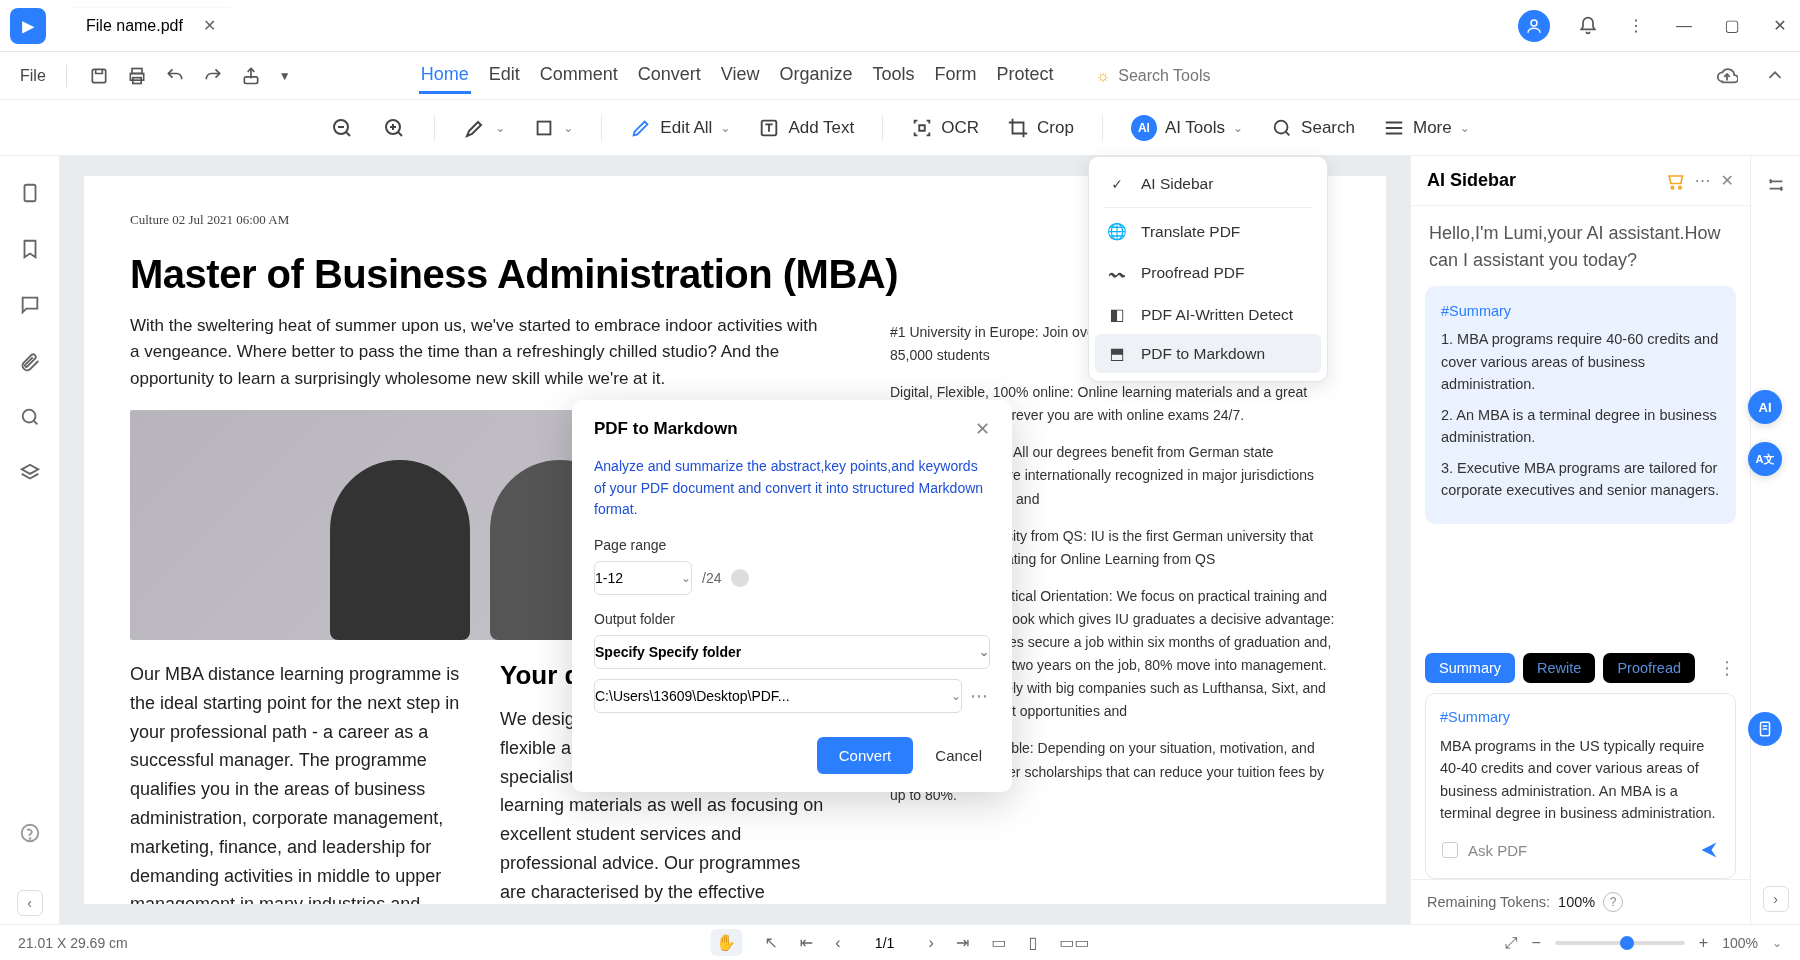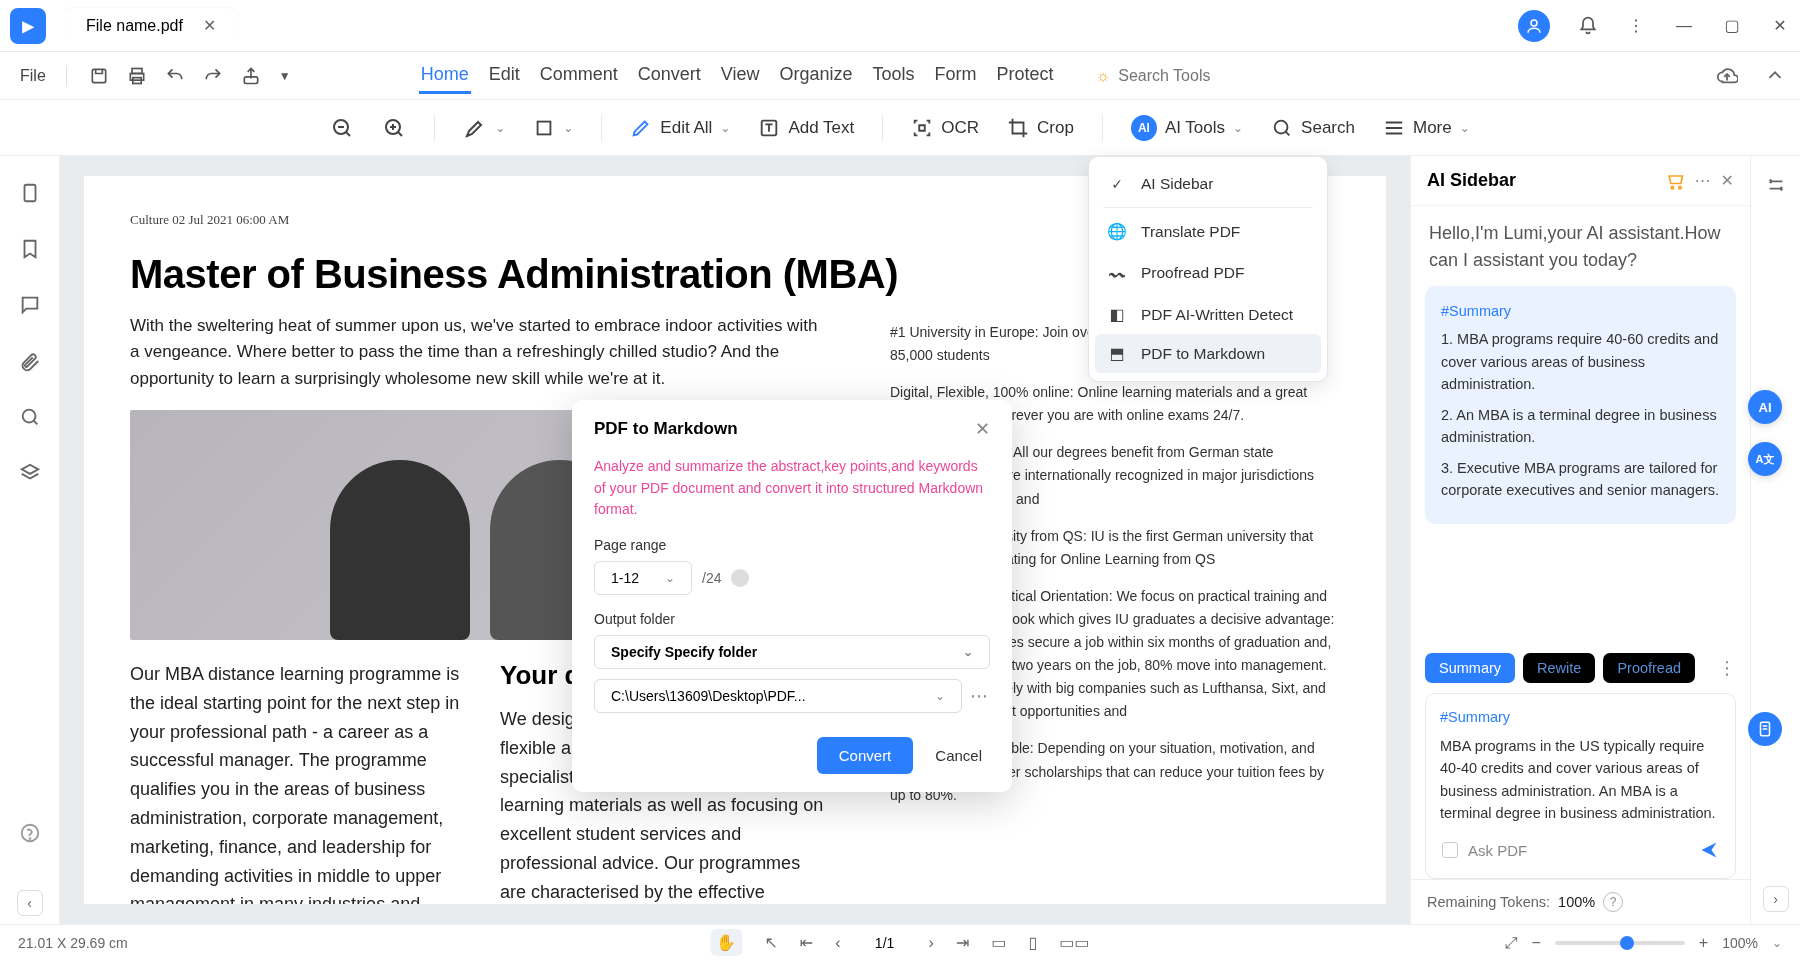--- a/index.html
+++ b/index.html
@@ -53,24 +53,24 @@
 .dd-item.selected { background: #eef2f6; border-radius: 6px; margin: 0 6px; padding-left: 12px; }
 .dd-icon { width: 20px; text-align: center; color: #444; font-size: 16px; }
 .dd-check { font-size: 14px; }
 .dd-sep { height: 1px; background: #eee; margin: 4px 14px; }
 
 .modal { position: absolute; top: 400px; left: 572px; width: 440px; background: #fff; border-radius: 10px; box-shadow: 0 10px 40px rgba(0,0,0,0.18); z-index: 60; padding: 0; }
 .modal-head { display: flex; align-items: center; justify-content: space-between; padding: 18px 22px 10px; }
 .modal-title { font-size: 17px; font-weight: 600; }
 .modal-close { font-size: 18px; color: #888; cursor: pointer; }
 .modal-body { padding: 6px 22px 18px; }
-.modal-desc { font-size: 14px; line-height: 1.55; color: #ec4899; margin-bottom: 16px; }
+.modal-desc { font-size: 14px; line-height: 1.55; color: #1d4ed8; margin-bottom: 16px; }
 .modal-label { font-size: 14px; color: #333; margin-bottom: 8px; }
 .modal-row { display: flex; align-items: center; gap: 10px; margin-bottom: 16px; }
-.select-box { border: 1px solid #ddd; border-radius: 6px; padding: 8px 16px; font-size: 14px; display: flex; align-items: center; justify-content: space-between; background: #fff; }
+.select-box { border: 1px solid #ddd; border-radius: 6px; padding: 8px 0; font-size: 14px; display: flex; align-items: center; justify-content: space-between; background: #fff; }
 .page-select { width: 98px; }
 .total-pages { font-size: 14px; color: #666; }
 .radio-dot { width: 18px; height: 18px; border-radius: 50%; background: #ddd; }
 .full-select { width: 100%; margin-bottom: 10px; font-weight: bold; }
 .path-row { display: flex; gap: 8px; align-items: center; }
 .path-box { flex: 1; }
 .more-dots { font-size: 18px; color: #888; letter-spacing: 2px; }
 .modal-actions { display: flex; justify-content: flex-end; gap: 14px; padding: 6px 22px 18px; }
 .btn-primary { background: #2b7fff; color: #fff; border: none; padding: 10px 22px; border-radius: 6px; font-size: 15px; cursor: pointer; }
 .btn-secondary { background: none; border: none; font-size: 15px; color: #333; cursor: pointer; padding: 10px 8px; }

